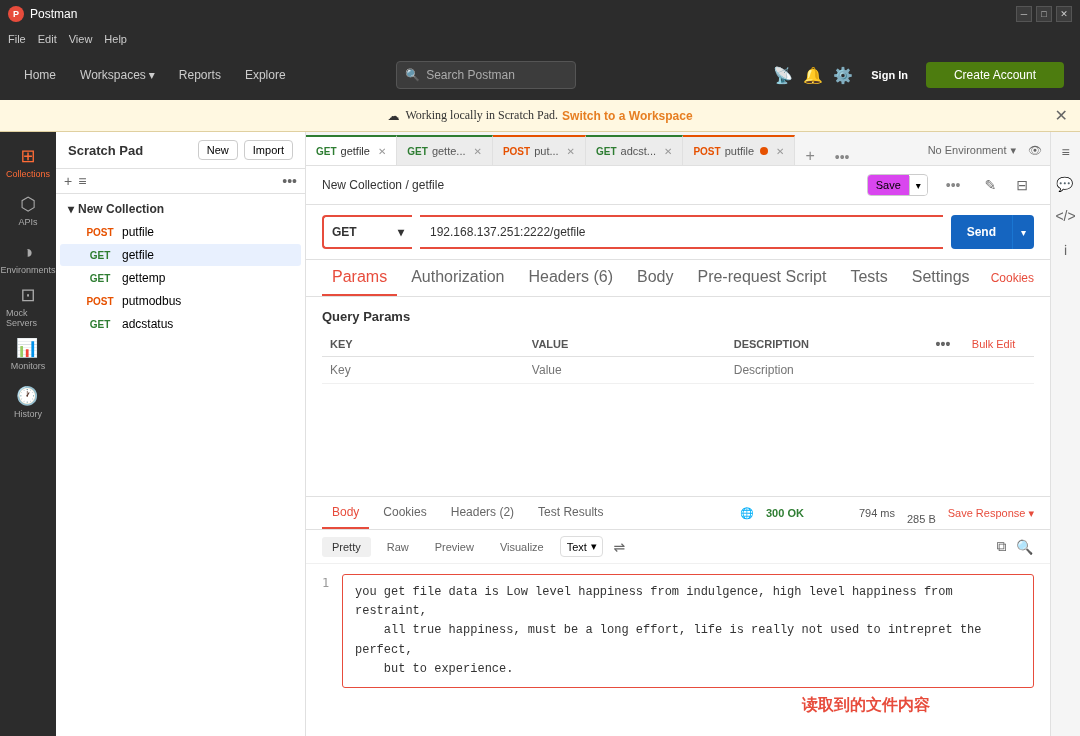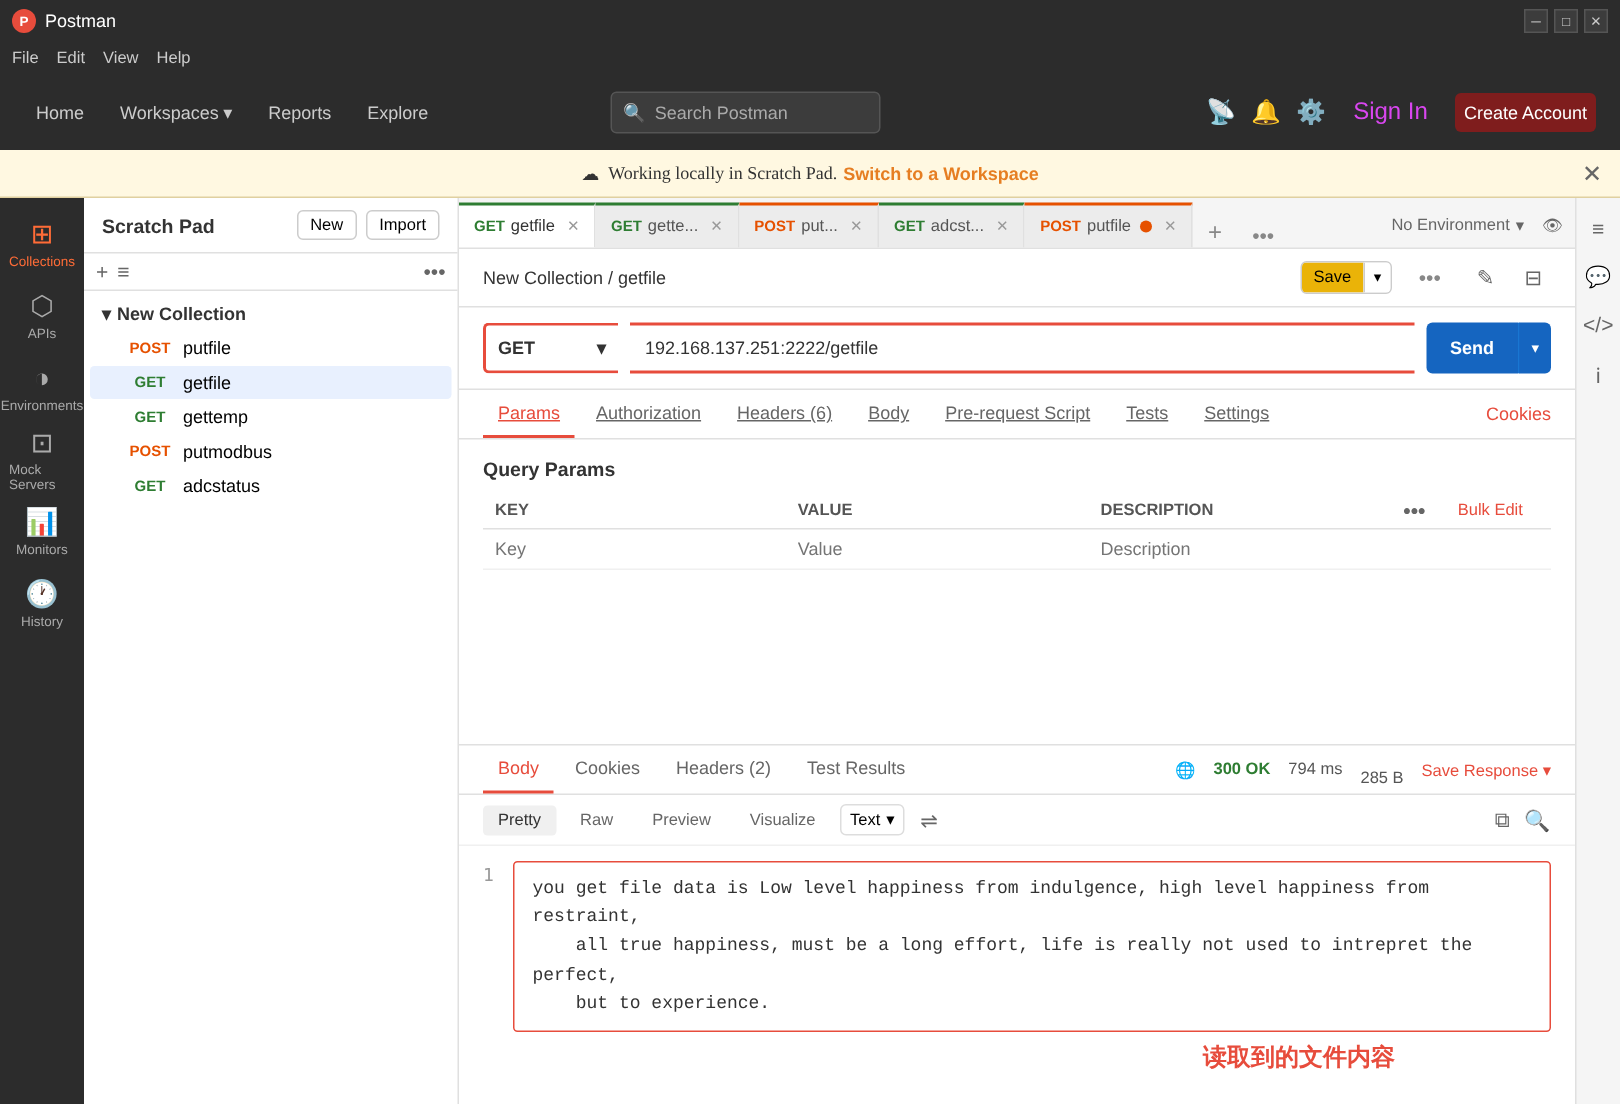--- a/index.html
+++ b/index.html
@@ -18,22 +18,22 @@
 
     
     #nav-bar { background: #2c2c2c; height: 50px; display: flex; align-items: center; padding: 0 16px; gap: 8px; }
     #nav-home { color: #ccc; font-size: 12px; cursor: pointer; padding: 4px 8px; }
     #nav-workspaces { color: #ccc; font-size: 12px; cursor: pointer; padding: 4px 8px; display: flex; align-items: center; gap: 3px; }
     #nav-reports { color: #ccc; font-size: 12px; cursor: pointer; padding: 4px 8px; font-weight: 500; }
     #nav-explore { color: #ccc; font-size: 12px; cursor: pointer; padding: 4px 8px; }
     #search-bar { margin-left: auto; margin-right: auto; width: 180px; height: 28px; background: #3c3c3c; border: 1px solid #555; border-radius: 4px; display: flex; align-items: center; padding: 0 8px; gap: 6px; color: #aaa; font-size: 12px; }
     #nav-right { display: flex; align-items: center; gap: 10px; margin-left: auto; }
     .nav-icon { color: #ccc; cursor: pointer; font-size: 16px; }
-    #sign-in-btn { color: #d946ef; font-size: 16px; cursor: pointer; padding: 4px 8px; }
-    #create-account-btn { background: #7f1d1d; color: white; border: none; border-radius: 4px; padding: 6px 6px; font-size: 12px; cursor: pointer; font-weight: 500; }
+    #sign-in-btn { color: #ffffff; font-size: 11px; cursor: pointer; padding: 4px 8px; font-weight: bold; }
+    #create-account-btn { background: #4d7c0f; color: white; border: none; border-radius: 4px; padding: 6px 28px; font-size: 12px; cursor: pointer; font-weight: 500; }
 
     
     #banner { background: #fff8e1; height: 32px; display: flex; align-items: center; justify-content: center; font-size: 12px; color: #333; border-bottom: 1px solid #e0d0a0; position: relative; }
     #banner-close { position: absolute; right: 12px; cursor: pointer; font-size: 16px; color: #666; }
 
     
     #main { display: flex; height: calc(736px - 132px); }
 
     
     #icon-bar { width: 56px; background: #2c2c2c; display: flex; flex-direction: column; align-items: center; padding-top: 8px; gap: 4px; }
@@ -71,56 +71,56 @@
 
     
     #content-area { flex: 1; background: #fff; display: flex; flex-direction: column; overflow: hidden; }
 
     
     #request-header { display: flex; align-items: center; justify-content: space-between; padding: 8px 16px; border-bottom: 1px solid #e0e0e0; }
     #breadcrumb { font-size: 12px; color: #666; }
     #breadcrumb span { color: #333; }
     #request-actions { display: flex; align-items: center; gap: 8px; }
     #save-btn { display: flex; align-items: center; border: 1px solid #ccc; border-radius: 4px; overflow: hidden; }
-    #save-main { padding: 4px 10px; font-size: 11px; cursor: pointer; background: #eab308; }
+    #save-main { padding: 4px 10px; font-size: 11px; cursor: pointer; background: #d946ef; }
     #save-dropdown { padding: 4px 6px; font-size: 10px; cursor: pointer; background: #fff; border-left: 1px solid #ccc; }
     .icon-btn-sm { background: none; border: none; cursor: pointer; font-size: 14px; color: #666; padding: 2px 6px; }
 
     
     #url-bar { display: flex; align-items: center; padding: 10px 16px; gap: 8px; border-bottom: 1px solid #e0e0e0; }
     #method-select { width: 90px; height: 34px; border: 2px solid #e74c3c; border-right: none; border-radius: 4px 0 0 4px; background: #fff; font-size: 12px; font-weight: 600; cursor: pointer; padding: 0 8px; display: flex; align-items: center; justify-content: space-between; color: #333; }
     #url-input { flex: 1; height: 34px; border: 2px solid #e74c3c; border-left: none; border-right: none; border-radius: 0; font-size: 12px; padding: 0 10px; color: #333; outline: none; }
     #send-btn-container { position: relative; display: flex; }
     #send-btn { background: #1565c0; color: white; border: none; padding: 6px 16px; border-radius: 4px 0 0 4px; font-size: 12px; font-weight: 600; cursor: pointer; height: 34px; }
     #send-dropdown { background: #1565c0; color: white; border: none; border-left: 1px solid #1976d2; padding: 0 8px; border-radius: 0 4px 4px 0; cursor: pointer; height: 34px; font-size: 10px; }
 
     
     #req-tabs { display: flex; align-items: center; padding: 0 16px; border-bottom: 1px solid #e0e0e0; gap: 4px; }
-    .req-tab { padding: 8px 10px; font-size: 12px; cursor: pointer; color: #666; border-bottom: 2px solid transparent; text-decoration: underline; }
+    .req-tab { padding: 8px 10px; font-size: 16px; cursor: pointer; color: #666; border-bottom: 2px solid transparent; }
     .req-tab.active { color: #e74c3c; border-bottom: 2px solid #e74c3c; font-weight: 500; }
     #cookies-link { margin-left: auto; color: #e74c3c; font-size: 12px; cursor: pointer; }
 
     
     #params-section { padding: 12px 16px; flex: 1; }
     #params-title { font-size: 13px; font-weight: 600; color: #333; margin-bottom: 8px; }
     #params-table { width: 100%; border-collapse: collapse; }
     #params-table th { text-align: left; font-size: 11px; font-weight: 600; color: #555; padding: 4px 8px; border-bottom: 1px solid #e0e0e0; }
     #params-table td { padding: 6px 8px; border-bottom: 1px solid #f0f0f0; }
     .param-input { border: none; outline: none; font-size: 12px; color: #999; width: 100%; }
     .bulk-edit { color: #e74c3c; font-size: 11px; cursor: pointer; font-weight: 500; }
     .params-more { color: #666; font-size: 14px; cursor: pointer; }
 
     
     #response-area { border-top: 1px solid #e0e0e0; background: #fff; display: flex; flex-direction: column; height: 240px; }
     #resp-tabs-bar { display: flex; align-items: center; padding: 0 16px; border-bottom: 1px solid #e0e0e0; gap: 4px; }
     .resp-tab { padding: 8px 10px; font-size: 12px; cursor: pointer; color: #666; border-bottom: 2px solid transparent; }
     .resp-tab.active { color: #e74c3c; border-bottom: 2px solid #e74c3c; font-weight: 500; }
     #resp-status { margin-left: auto; display: flex; align-items: center; gap: 12px; font-size: 11px; }
     #status-ok { color: #2e7d32; font-weight: 600; }
-    #resp-time { color: #555; }
+    #resp-time { color: #555; margin-left: 43px; }
     #resp-size { color: #555; margin-top: 12px; }
     #save-response-btn { color: #e74c3c; font-size: 11px; cursor: pointer; font-weight: 500; }
 
     
     #resp-toolbar { display: flex; align-items: center; padding: 6px 16px; border-bottom: 1px solid #f0f0f0; gap: 6px; }
     .resp-format-tab { padding: 4px 10px; font-size: 11px; cursor: pointer; color: #666; border-radius: 3px; }
     .resp-format-tab.active { background: #f0f0f0; color: #333; font-weight: 500; }
     #resp-type-select { border: 1px solid #ddd; border-radius: 4px; padding: 3px 6px; font-size: 11px; background: #fff; cursor: pointer; display: flex; align-items: center; gap: 4px; }
     .resp-toolbar-icon { font-size: 14px; color: #666; cursor: pointer; margin-left: 4px; }
 

